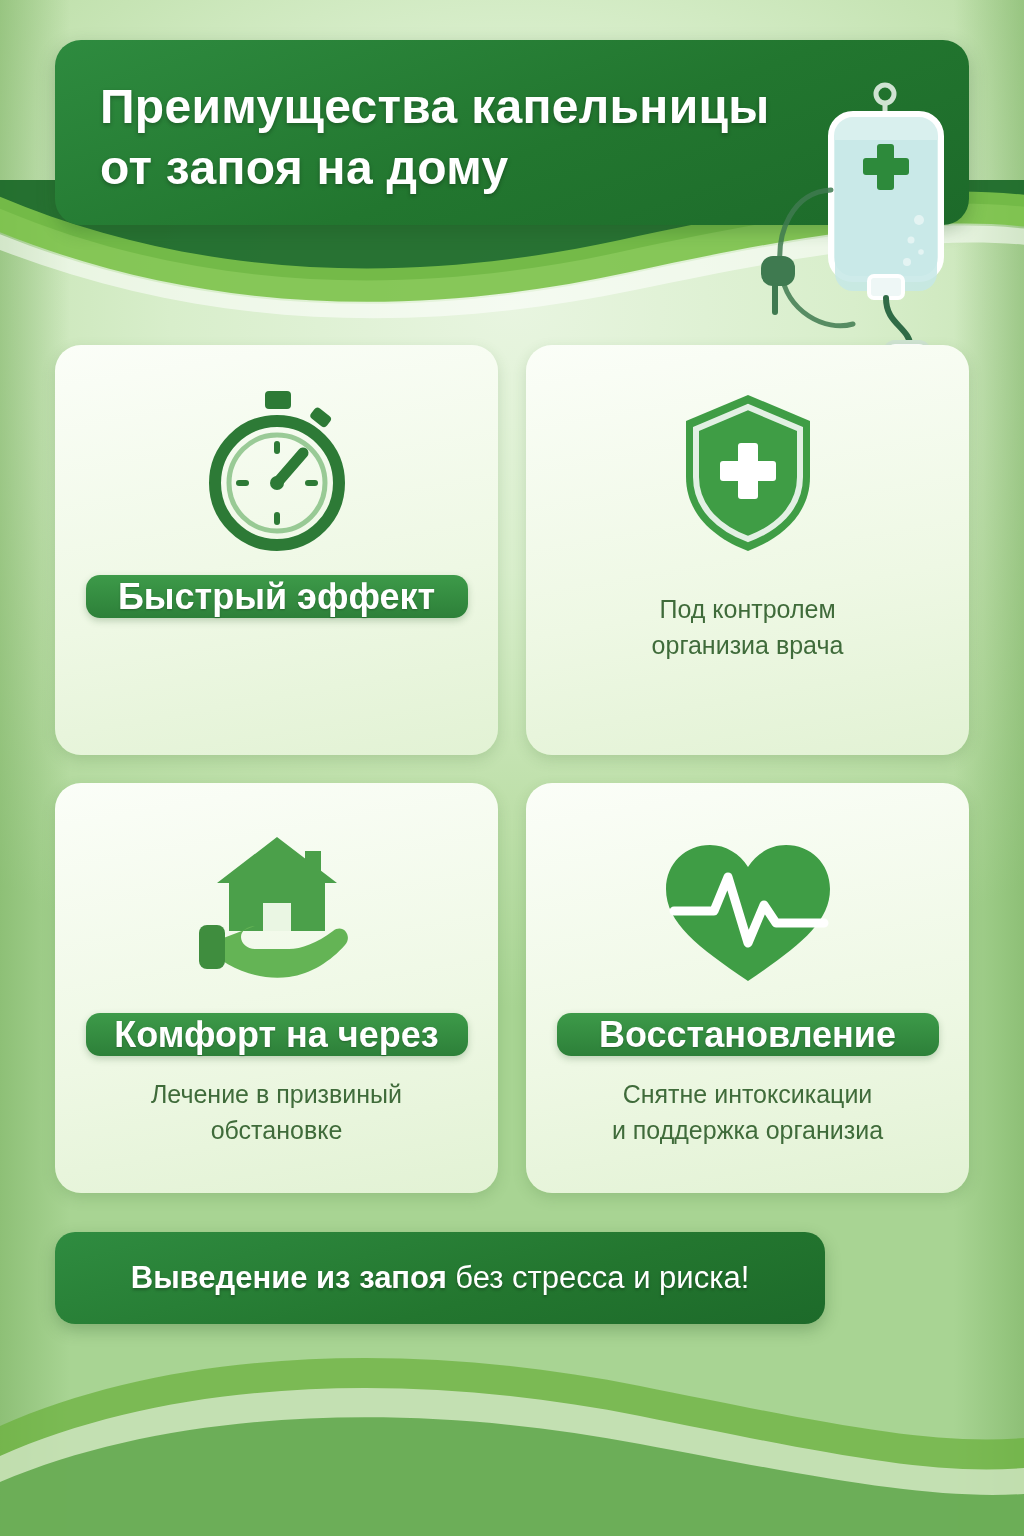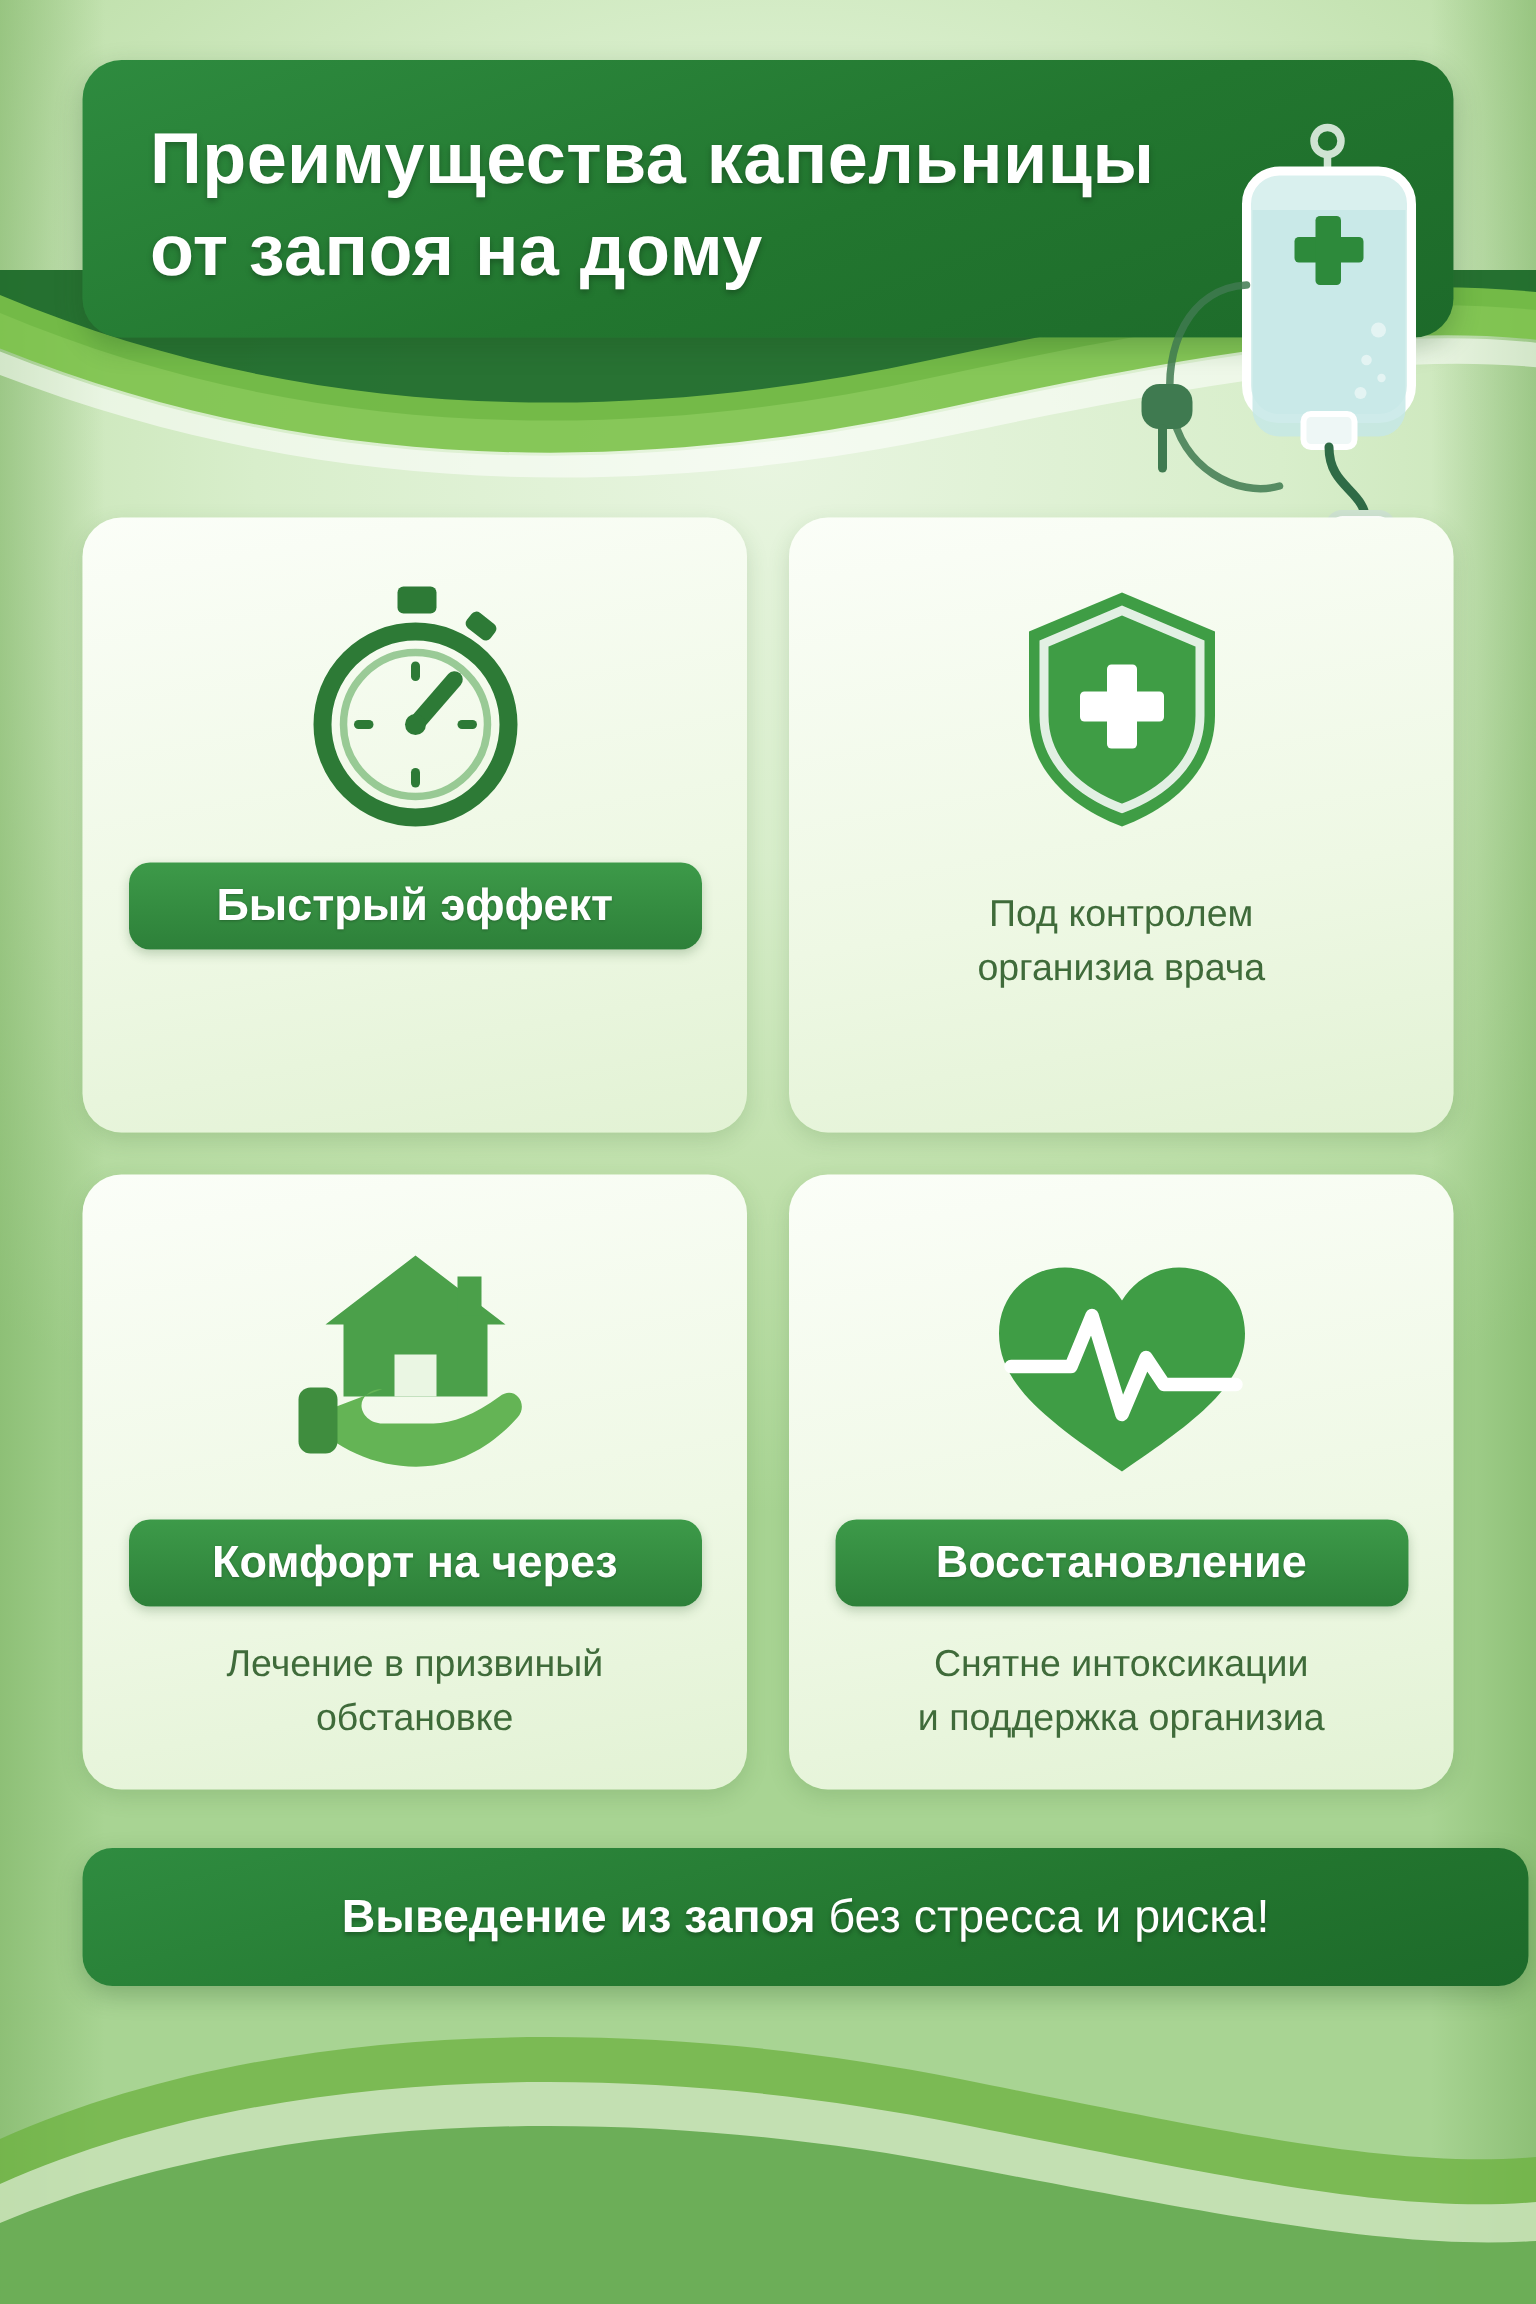--- a/index.html
+++ b/index.html
@@ -98,26 +98,26 @@
     box-sizing: border-box;
   }
   .card-icon {
     height: 200px;
     display: flex;
     align-items: center;
     justify-content: center;
   }
   .card-title {
     width: 382px;
-    height: 58px;
+    height: 43px;
     margin-top: 4px;
     border-radius: 14px;
     background: linear-gradient(180deg, #3d9a49 0%, #2d8039 100%);
     color: #ffffff;
-    font-size: 30px;
+    font-size: 36px;
     font-weight: bold;
     display: flex;
     align-items: center;
     justify-content: center;
     box-shadow: 0 3px 7px rgba(40,90,40,0.25);
     text-shadow: 0 1px 2px rgba(0,0,0,0.25);
   }
   .card-text {
     margin-top: 20px;
     width: 370px;
@@ -128,21 +128,21 @@
   }
   .card-text .strong {
     font-weight: bold;
     color: #2c6a2f;
   }
 
   
   .footer-band {
     position: absolute;
     top: 1232px; left: 55px;
-    width: 964px;
+    width: 770px;
     height: 92px;
     border-radius: 20px;
     background: linear-gradient(165deg, #2f8c40 0%, #23762f 60%, #1d6a2a 100%);
     box-shadow: 0 6px 16px rgba(30,80,30,0.28);
     display: flex;
     align-items: center;
     justify-content: center;
   }
   .footer-text {
     color: #ffffff;

